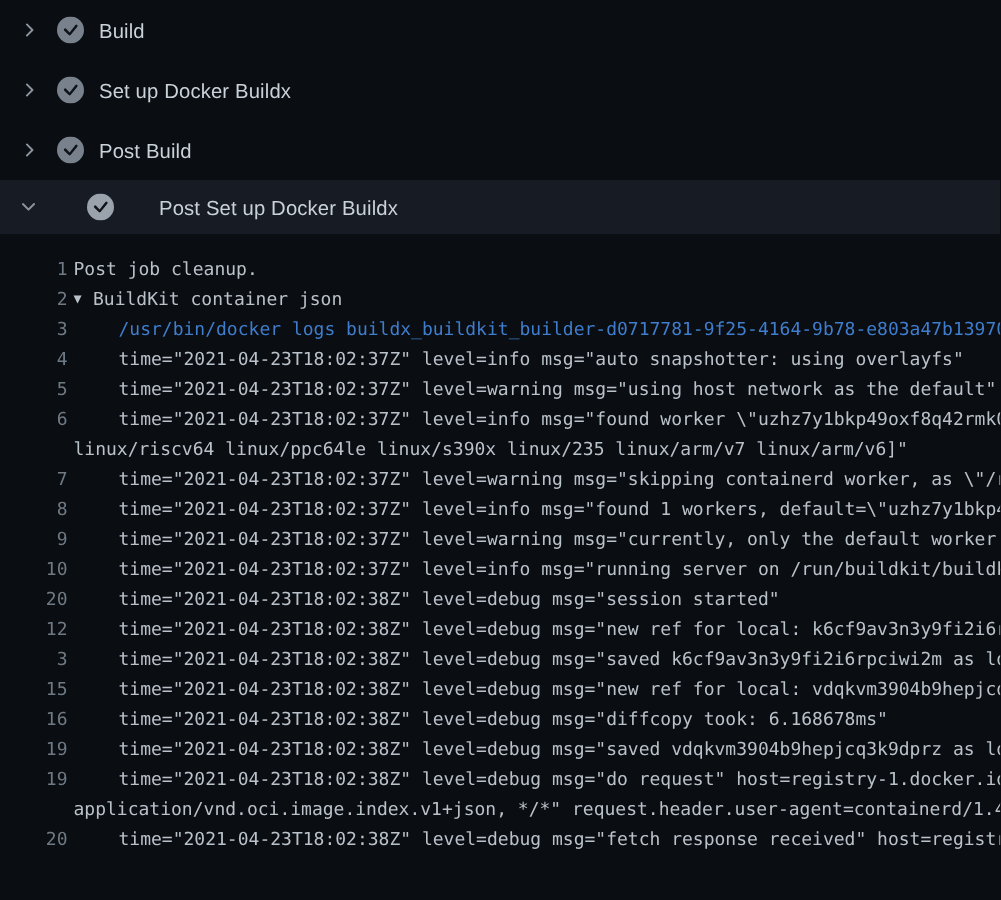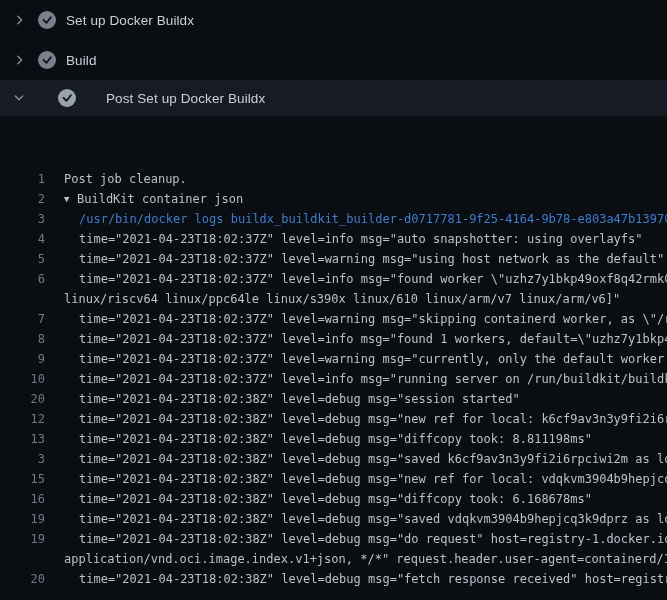--- a/index.html
+++ b/index.html
@@ -27,30 +27,44 @@
     position:absolute;top:156px;left:0;width:667px;height:444px;
     padding-top:13px;box-sizing:content-box;overflow:hidden;
     font-family:"DejaVu Sans Mono","Liberation Mono",monospace;
     font-size:12px;line-height:20px;
   }
   .log-row{display:flex;height:20px;white-space:pre;overflow:hidden;}
   .ln{
     width:45px;flex:none;text-align:right;color:var(--lnum,#6f7a84);
     cursor:pointer;user-select:none;
   }
-  .body{margin-left:19px;color:var(--logtext,#b9c1c9);}
+  .body{margin-left:4px;color:var(--logtext,#b9c1c9);}
   .log-row.indent1 .body{margin-left:34px;}
   .log-row.cmd .body{color:var(--cmd,#3f7dcd);}
   .group-marker{color:var(--logtext,#b9c1c9);display:inline-block;width:13px;font-size:9px;vertical-align:1px;}
 </style>
 </head>
 <body>
 
 <div class="screen" style="--bg: #0a0d12; --band: #171b24; --title: #c9d1d9; --chev: #8b949e; --lnum: #6f7a84; --logtext: #b9c1c9; --cmd: #3f7dcd;">
   <div class="steps">
+      <div class="step-row">
+        <span class="chev">
+          <svg viewBox="0 0 16 16">
+            <path fill="#8b949e" d="M6.22 3.22a.75.75 0 0 1 1.06 0l4.25 4.25a.75.75 0 0 1 0 1.06l-4.25 4.25a.75.75 0 0 1-1.06-1.06L9.94 8 6.22 4.28a.75.75 0 0 1 0-1.06Z"></path>
+          </svg>
+        </span>
+        <span class="status">
+          <svg viewBox="0 0 16 16" width="18" height="18">
+            <circle cx="8" cy="8" r="8" fill="#79828c"></circle>
+            <path fill="#10141a" d="M10.97 4.97a.75.75 0 0 1 1.07 1.05l-3.99 4.99a.75.75 0 0 1-1.08.02L4.324 8.384a.75.75 0 1 1 1.06-1.06l2.094 2.093 3.473-4.425a.75.75 0 0 1 .02-.022z"></path>
+          </svg>
+        </span>
+        <span class="step-label">Build</span>
+      </div>
       <div class="step-row">
         <span class="chev">
           <svg viewBox="0 0 16 16">
             <path fill="#8b949e" d="M6.22 3.22a.75.75 0 0 1 1.06 0l4.25 4.25a.75.75 0 0 1 0 1.06l-4.25 4.25a.75.75 0 0 1-1.06-1.06L9.94 8 6.22 4.28a.75.75 0 0 1 0-1.06Z"></path>
           </svg>
         </span>
         <span class="status">
           <svg viewBox="0 0 16 16" width="18" height="18">
             <circle cx="8" cy="8" r="8" fill="#79828c"></circle>
             <path fill="#10141a" d="M10.97 4.97a.75.75 0 0 1 1.07 1.05l-3.99 4.99a.75.75 0 0 1-1.08.02L4.324 8.384a.75.75 0 1 1 1.06-1.06l2.094 2.093 3.473-4.425a.75.75 0 0 1 .02-.022z"></path>
@@ -63,21 +77,21 @@
           <svg viewBox="0 0 16 16">
             <path fill="#8b949e" d="M6.22 3.22a.75.75 0 0 1 1.06 0l4.25 4.25a.75.75 0 0 1 0 1.06l-4.25 4.25a.75.75 0 0 1-1.06-1.06L9.94 8 6.22 4.28a.75.75 0 0 1 0-1.06Z"></path>
           </svg>
         </span>
         <span class="status">
           <svg viewBox="0 0 16 16" width="18" height="18">
             <circle cx="8" cy="8" r="8" fill="#79828c"></circle>
             <path fill="#10141a" d="M10.97 4.97a.75.75 0 0 1 1.07 1.05l-3.99 4.99a.75.75 0 0 1-1.08.02L4.324 8.384a.75.75 0 1 1 1.06-1.06l2.094 2.093 3.473-4.425a.75.75 0 0 1 .02-.022z"></path>
           </svg>
         </span>
-        <span class="step-label">Build</span>
+        <span class="step-label">Post Build</span>
       </div>
       <div class="step-row expanded">
         <span class="chev">
           <svg viewBox="0 0 16 16">
             <path fill="#8b949e" d="M12.78 5.22a.75.75 0 0 1 0 1.06l-4.25 4.25a.75.75 0 0 1-1.06 0L3.22 6.28a.75.75 0 0 1 1.06-1.06L8 8.94l3.72-3.72a.75.75 0 0 1 1.06 0Z"></path>
           </svg>
         </span>
         <span class="status">
           <svg viewBox="0 0 16 16" width="18" height="18">
             <circle cx="8" cy="8" r="8" fill="#9aa3ac"></circle>
@@ -87,28 +101,27 @@
         <span class="step-label">Post Set up Docker Buildx</span>
       </div>
     </div>
   <div class="log">
       <div class="log-row"><span class="ln">1</span><span class="body">Post job cleanup.</span></div>
       <div class="log-row"><span class="ln">2</span><span class="body"><span class="group-marker">▼</span><span>BuildKit container json</span></span></div>
       <div class="log-row indent1 cmd"><span class="ln">3</span><span class="body">/usr/bin/docker logs buildx_buildkit_builder-d0717781-9f25-4164-9b78-e803a47b13970</span></div>
       <div class="log-row indent1"><span class="ln">4</span><span class="body">time="2021-04-23T18:02:37Z" level=info msg="auto snapshotter: using overlayfs"</span></div>
       <div class="log-row indent1"><span class="ln">5</span><span class="body">time="2021-04-23T18:02:37Z" level=warning msg="using host network as the default"</span></div>
       <div class="log-row indent1"><span class="ln">6</span><span class="body">time="2021-04-23T18:02:37Z" level=info msg="found worker \"uzhz7y1bkp49oxf8q42rmk0xj</span></div>
-      <div class="log-row"><span class="ln"></span><span class="body">linux/riscv64 linux/ppc64le linux/s390x linux/610 linux/arm/v7 linux/arm/v6]"</span></div>
+      <div class="log-row"><span class="ln"></span><span class="body">linux/riscv64 linux/ppc64le linux/s390x linux/235 linux/arm/v7 linux/arm/v6]"</span></div>
       <div class="log-row indent1"><span class="ln">7</span><span class="body">time="2021-04-23T18:02:37Z" level=warning msg="skipping containerd worker, as \"/run</span></div>
       <div class="log-row indent1"><span class="ln">8</span><span class="body">time="2021-04-23T18:02:37Z" level=info msg="found 1 workers, default=\"uzhz7y1bkp49o</span></div>
       <div class="log-row indent1"><span class="ln">9</span><span class="body">time="2021-04-23T18:02:37Z" level=warning msg="currently, only the default worker ca</span></div>
       <div class="log-row indent1"><span class="ln">10</span><span class="body">time="2021-04-23T18:02:37Z" level=info msg="running server on /run/buildkit/buildkitd</span></div>
       <div class="log-row indent1"><span class="ln">20</span><span class="body">time="2021-04-23T18:02:38Z" level=debug msg="session started"</span></div>
       <div class="log-row indent1"><span class="ln">12</span><span class="body">time="2021-04-23T18:02:38Z" level=debug msg="new ref for local: k6cf9av3n3y9fi2i6rpc</span></div>
-      <div class="log-row indent1"><span class="ln">13</span><span class="body">time="2021-04-23T18:02:38Z" level=debug msg="diffcopy took: 8.811198ms"</span></div>
       <div class="log-row indent1"><span class="ln">3</span><span class="body">time="2021-04-23T18:02:38Z" level=debug msg="saved k6cf9av3n3y9fi2i6rpciwi2m as local</span></div>
       <div class="log-row indent1"><span class="ln">15</span><span class="body">time="2021-04-23T18:02:38Z" level=debug msg="new ref for local: vdqkvm3904b9hepjcq3k9</span></div>
       <div class="log-row indent1"><span class="ln">16</span><span class="body">time="2021-04-23T18:02:38Z" level=debug msg="diffcopy took: 6.168678ms"</span></div>
       <div class="log-row indent1"><span class="ln">19</span><span class="body">time="2021-04-23T18:02:38Z" level=debug msg="saved vdqkvm3904b9hepjcq3k9dprz as local</span></div>
       <div class="log-row indent1"><span class="ln">19</span><span class="body">time="2021-04-23T18:02:38Z" level=debug msg="do request" host=registry-1.docker.io re</span></div>
       <div class="log-row"><span class="ln"></span><span class="body">application/vnd.oci.image.index.v1+json, */*" request.header.user-agent=containerd/1.4.</span></div>
       <div class="log-row indent1"><span class="ln">20</span><span class="body">time="2021-04-23T18:02:38Z" level=debug msg="fetch response received" host=registry-</span></div>
     </div>
 </div>
 

